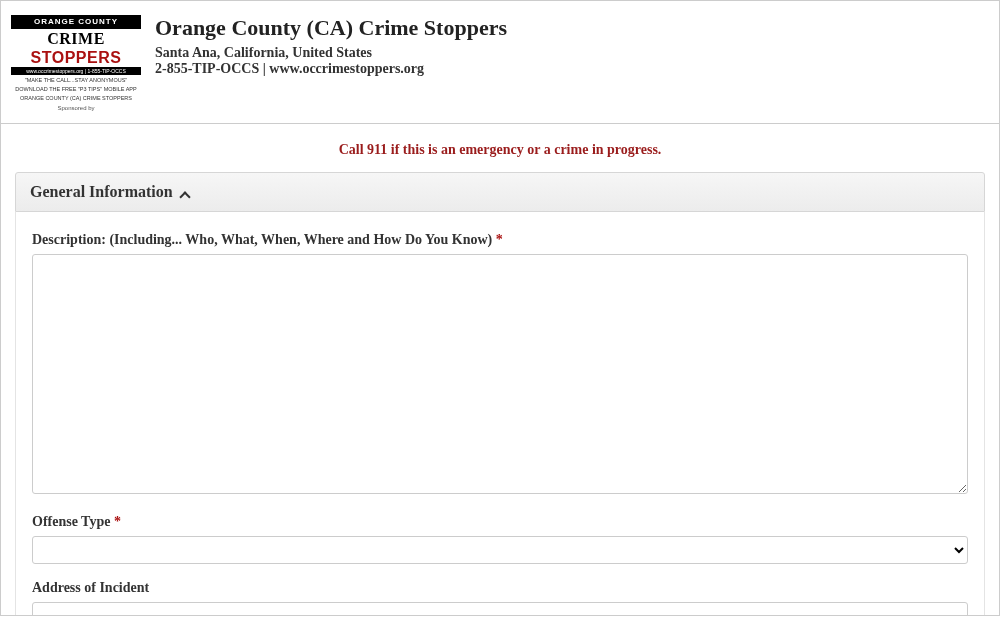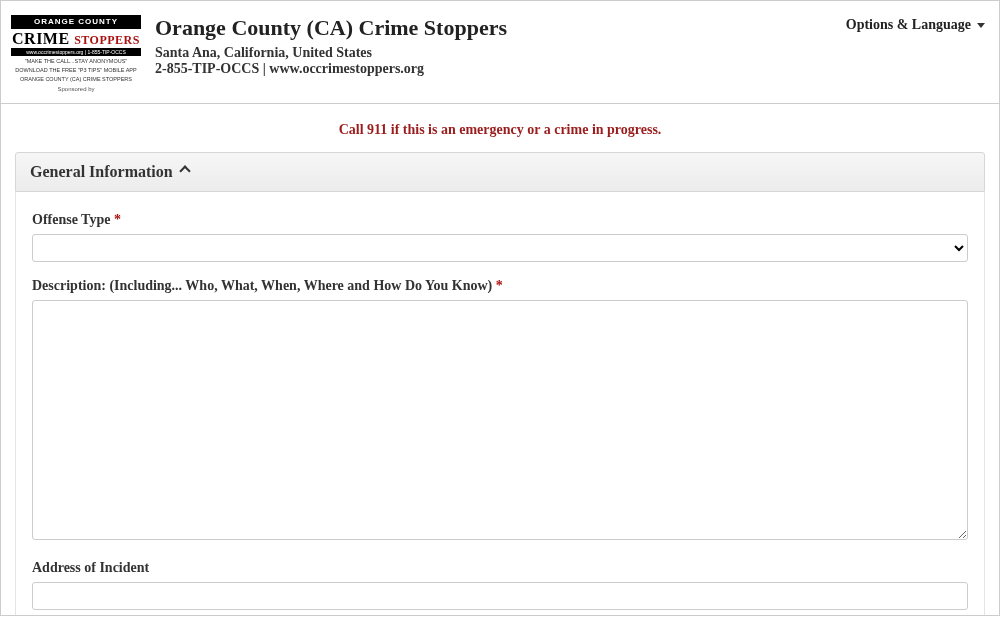--- a/index.html
+++ b/index.html
@@ -45,23 +45,23 @@
     }
     .logo-main-a {
       font-family: Liberation Serif, serif;
       font-weight: 900;
       font-size: 16px;
       color: #000000;
       letter-spacing: 0.5px;
       display: inline;
     }
     .logo-main-b {
-      font-family: Liberation Serif, serif;
+      font-family: Liberation Sans, sans-serif;
       font-weight: 900;
-      font-size: 12px;
+      font-size: 16px;
       color: #aa1111;
       letter-spacing: 0.5px;
       display: inline;
     }
     .logo-bar {
       background: #000000;
       color: #ffffff;
       font-family: Arial, sans-serif;
       font-size: 5px;
       padding: 1px;
@@ -126,21 +126,21 @@
     }
     .form-wrap {
       padding: 0 14px;
     }
     .section-header {
       background: linear-gradient(#f6f6f6, #ececec);
       border: 1px solid #d6d6d6;
       border-radius: 3px 3px 0 0;
       padding: 10px 14px;
       display: flex;
-      align-items: flex-start;
+      align-items: flex-end;
       cursor: pointer;
     }
     .section-title {
       font-size: 16px;
       font-weight: bold;
       color: #333333;
     }
     .chevron-up {
       display: inline-block;
       width: 8px;
@@ -216,54 +216,50 @@
       <div class="logo-tagline">ORANGE COUNTY (CA) CRIME STOPPERS</div>
       <div class="logo-sponsor">Sponsored by</div>
     </div>
     <div class="header-text">
       <div class="header-title">Orange County (CA) Crime Stoppers</div>
       <div class="header-sub">Santa Ana, California, United States</div>
       <div class="header-contact">
         <span>2-855-TIP-OCCS</span><span>  |  </span><span>www.occrimestoppers.org</span>
       </div>
     </div>
-    <div class="options-lang">
-      <span>Options &amp; Language</span>
-      <span class="caret-down"></span>
-    </div>
   </div>
 
   <div class="alert-911">Call 911 if this is an emergency or a crime in progress.</div>
 
   <div class="form-wrap">
     <div class="section-header">
       <span class="section-title">General Information</span>
       <span class="chevron-up"></span>
     </div>
     <div class="section-body">
+
+      <div class="field-block">
+        <label class="field-label">
+          <span>Description: (Including... Who, What, When, Where and How Do You Know)</span>
+          <span class="req"> *</span>
+        </label>
+        <textarea class="desc-textarea" style=""></textarea>
+      </div>
 
       <div class="field-block">
         <label class="field-label">
           <span>Offense Type</span>
           <span class="req"> *</span>
         </label>
         <select class="select-input">
           <option></option>
         </select>
       </div>
 
       <div class="field-block">
-        <label class="field-label">
-          <span>Description: (Including... Who, What, When, Where and How Do You Know)</span>
-          <span class="req"> *</span>
-        </label>
-        <textarea class="desc-textarea" style=""></textarea>
-      </div>
-
-      <div class="field-block">
         <label class="field-label">Address of Incident</label>
         <input type="text" class="text-input" value="" style="">
       </div>
 
       <div class="row-two">
         <div class="col-county">
           <label class="field-label">County</label>
 
         </div>
         <div class="col-city">

